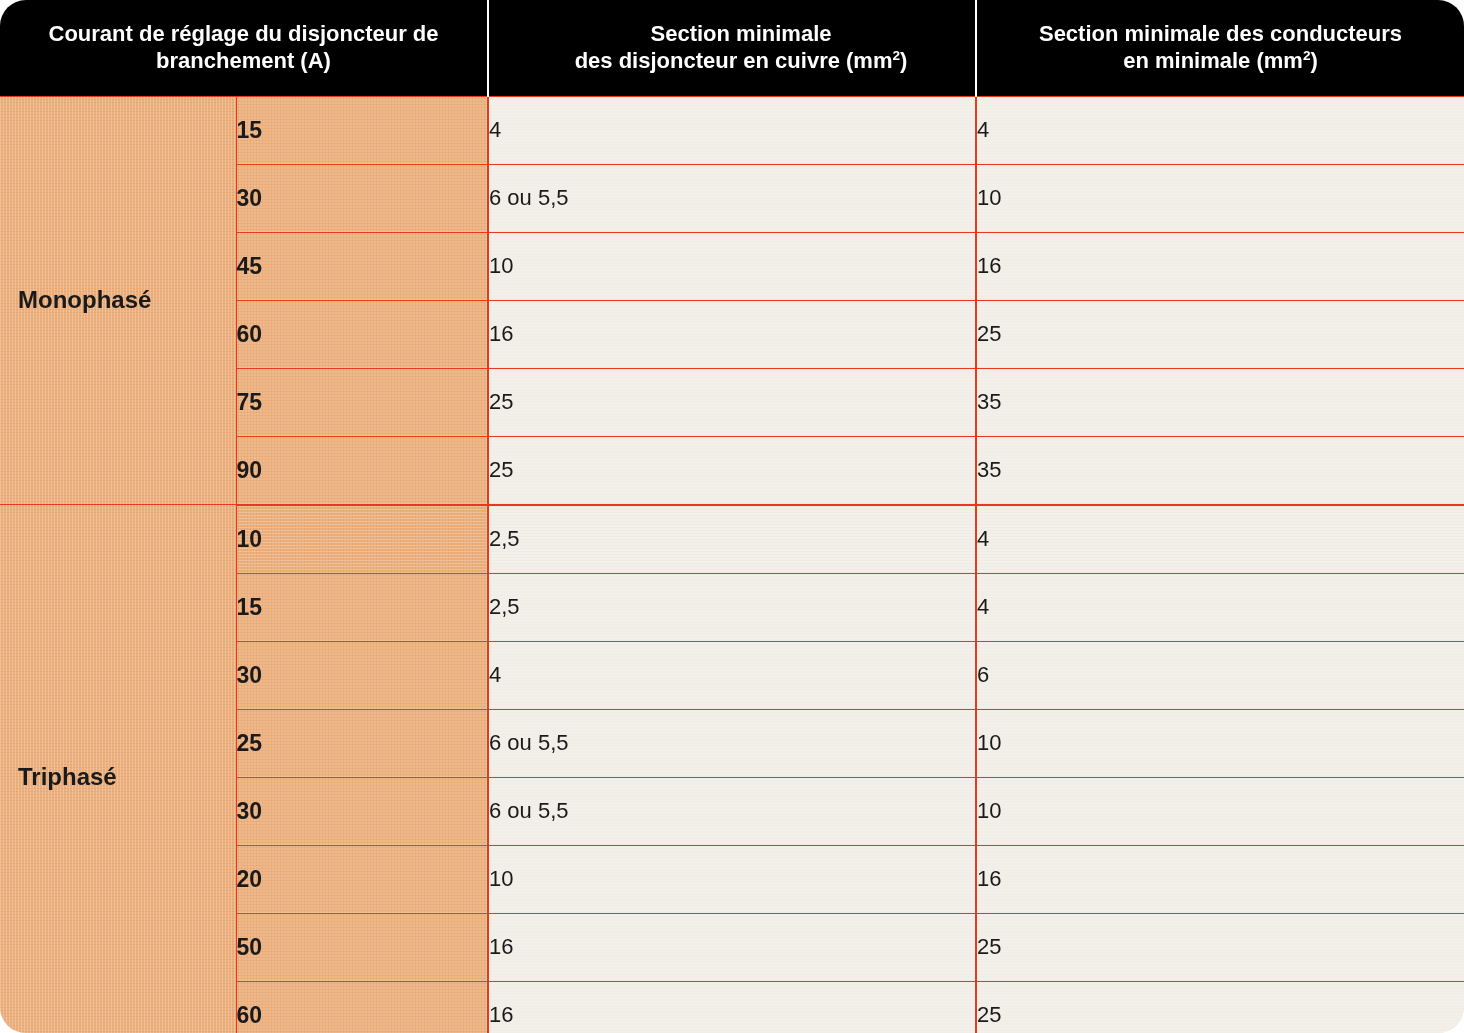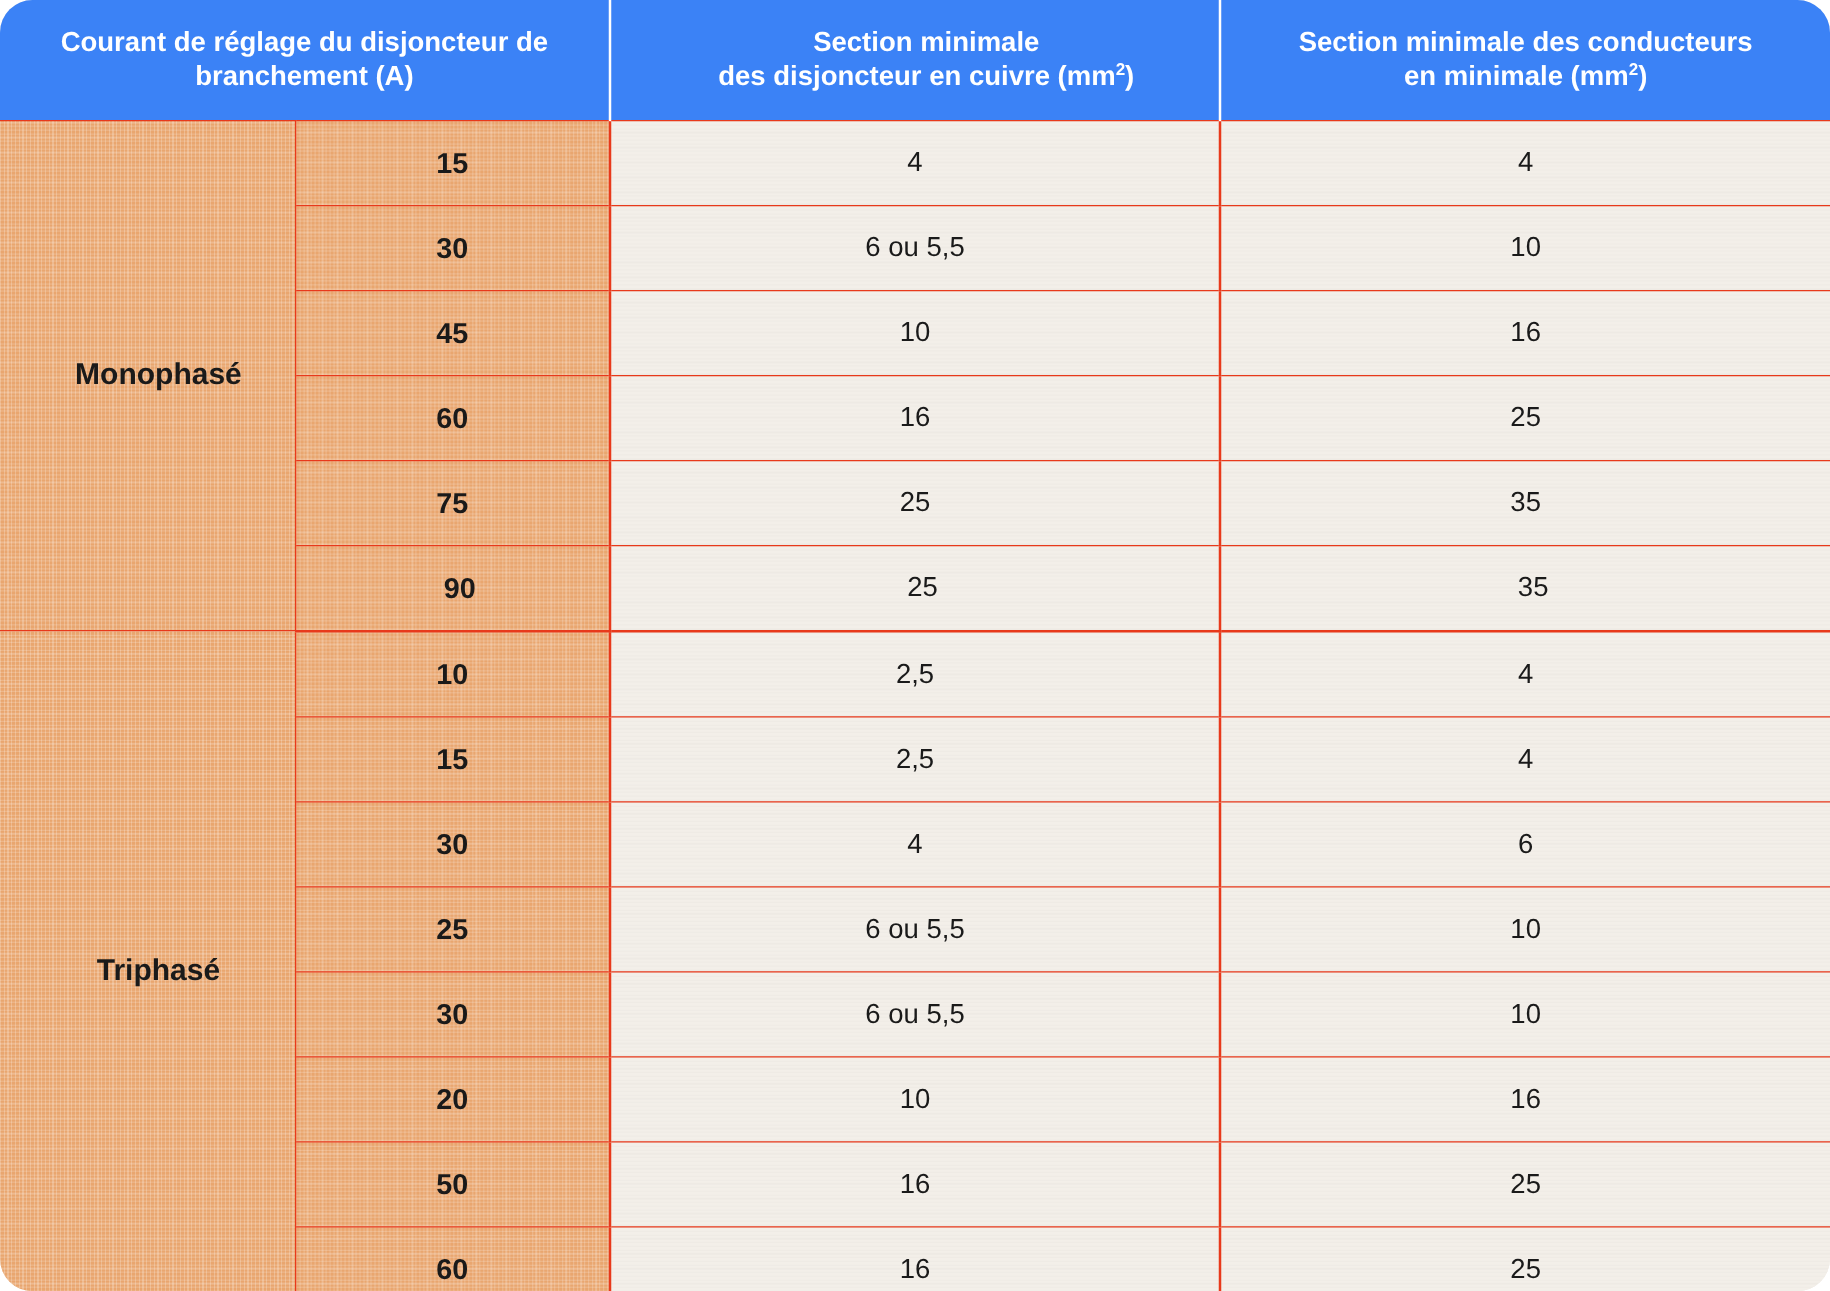--- a/index.html
+++ b/index.html
@@ -26,21 +26,21 @@
 
   table.cable-table {
     width: 100%;
     height: 100%;
     border-collapse: collapse;
     table-layout: fixed;
   }
 
   
   thead th {
-    background: #3b82f6;
+    background: #000000;
     color: #ffffff;
     font-weight: bold;
     font-size: 22px;
     line-height: 1.22;
     text-align: center;
     padding: 8px 6px;
     height: 96px;
     box-sizing: border-box;
     border: none;
   }
@@ -54,21 +54,21 @@
   th sup, td sup {
     font-size: 0.62em;
     vertical-align: super;
     line-height: 0;
   }
 
   
   td {
     border: 1px solid #e8391b;
     font-size: 21px;
-    text-align: center;
+    text-align: left;
     color: #1a1a1a;
     background: #f3efe9;
     padding: 0;
     height: 67px;
     vertical-align: middle;
   }
 
   td.phase-label {
     background:
       repeating-linear-gradient(0deg, rgba(255,255,255,0.22) 0 1px, rgba(0,0,0,0) 1px 3px),
@@ -97,21 +97,20 @@
     background:
       repeating-linear-gradient(0deg, rgba(0,0,0,0.018) 0 1px, rgba(0,0,0,0) 1px 3px),
       #f3efe9;
     font-size: 22px;
   }
   td.value-cell.copper {
     border-right: 2px solid #e8391b;
   }
   tbody tr.section-end td {
     border-bottom: 2px solid #e8391b;
-    padding-left: 12px;
   }
   tbody tr:last-child td {
     border-bottom: none;
   }
   td.value-cell.alu {
     border-right: none;
   }
 
   colgroup col.c-phase { width: 236px; }
   colgroup col.c-current { width: 252px; }

